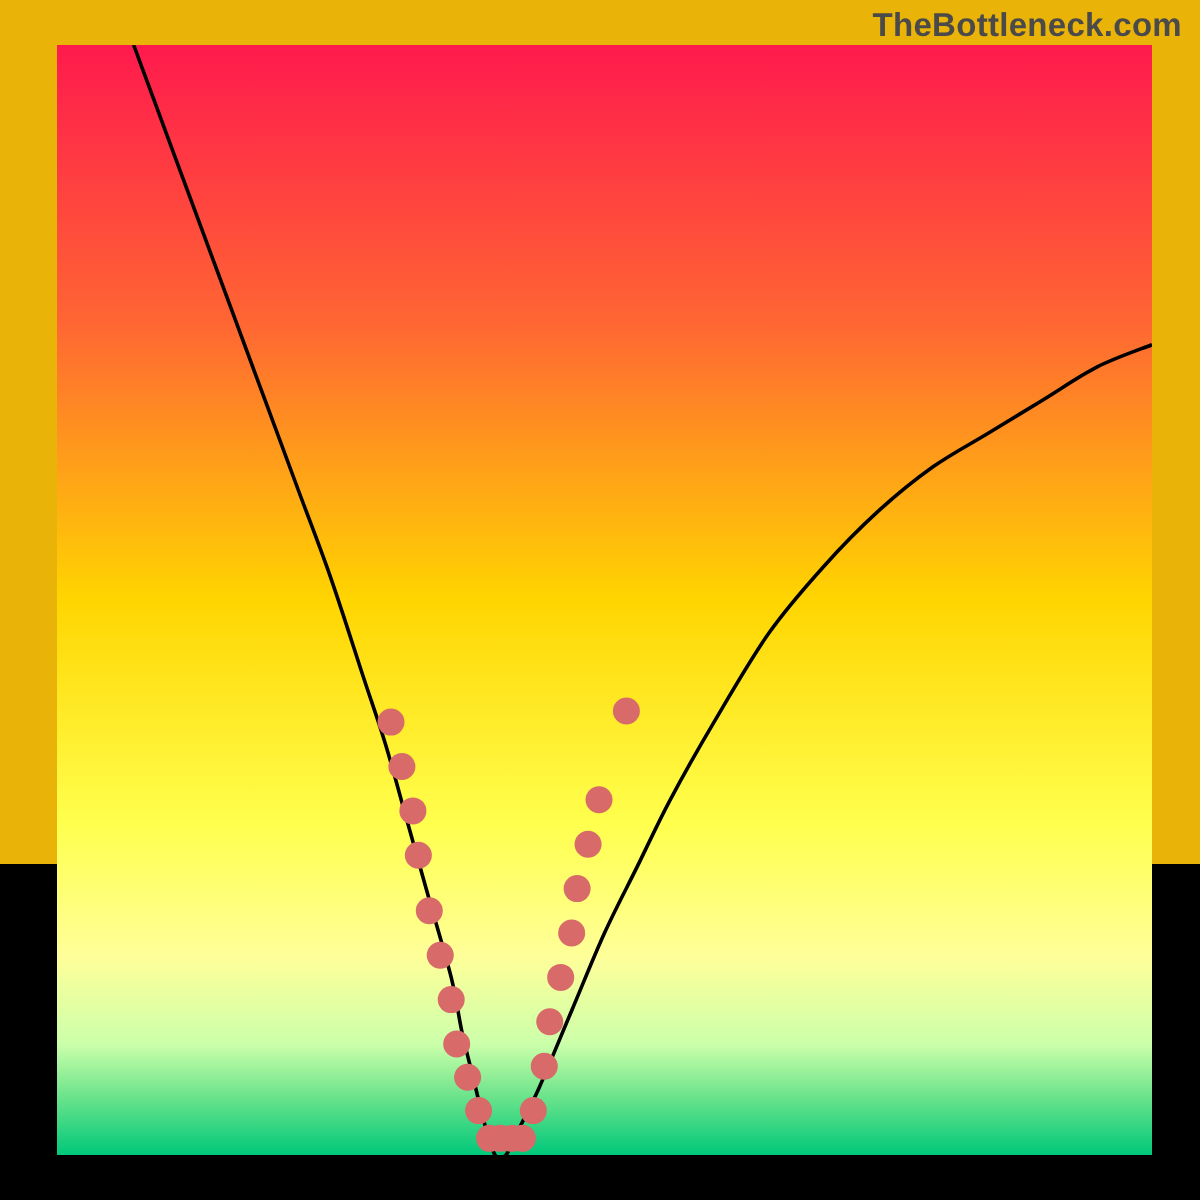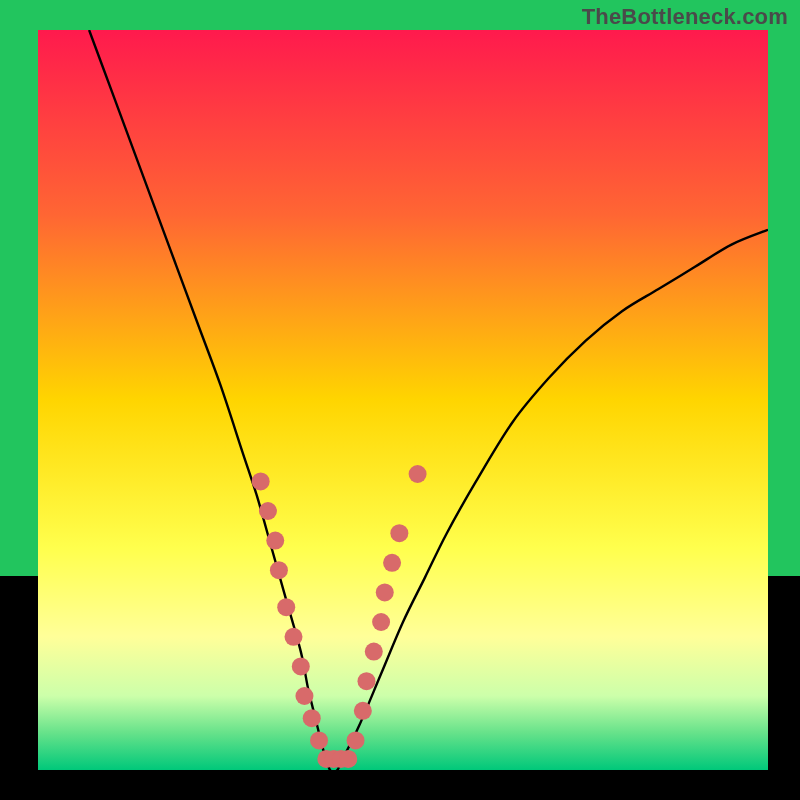--- a/index.html
+++ b/index.html
@@ -8,21 +8,21 @@
     width: 800px;
     height: 800px;
     background: #000;
     font-family: Arial, Helvetica, sans-serif;
     overflow: hidden;
   }
   .frame {
     position: relative;
     width: 800px;
     height: 576px;
-    background: #22c55e;
+    background: #eab308;
     text-align: center;
   }
   .watermark {
     position: absolute;
     top: 4px;
     right: 12px;
     color: #4a4a4a;
     font-size: 22px;
     font-weight: 600;
     letter-spacing: 0.2px;

